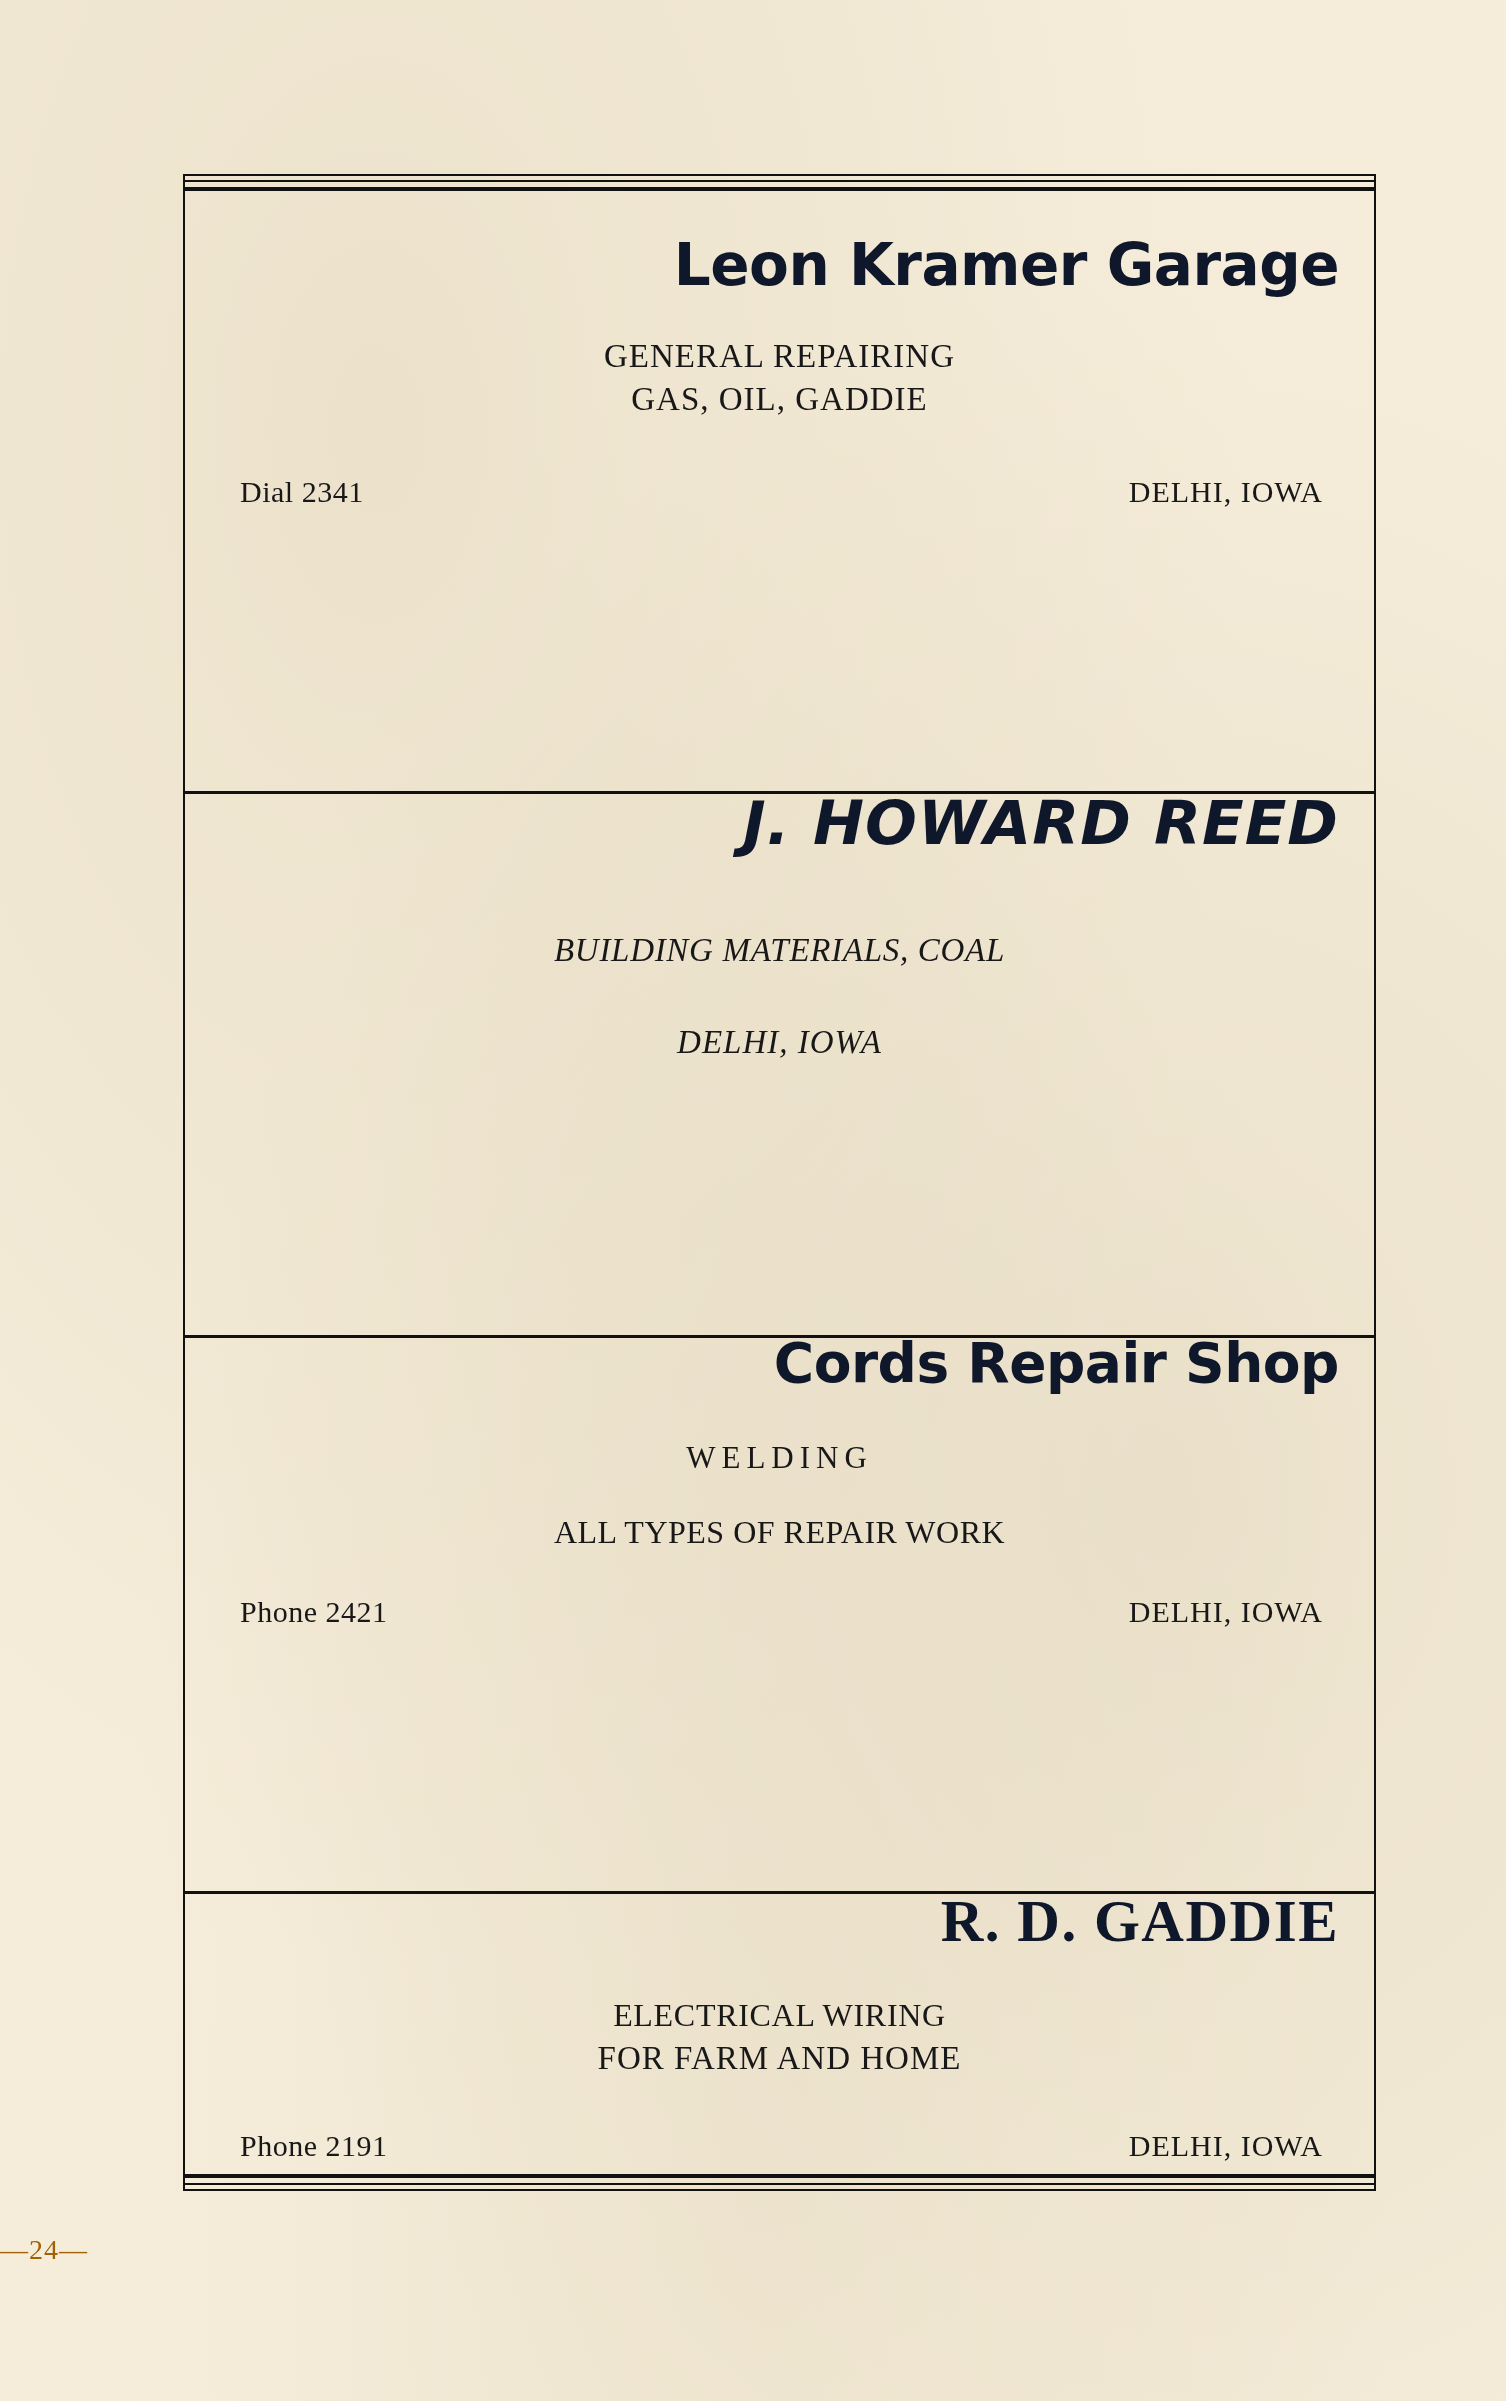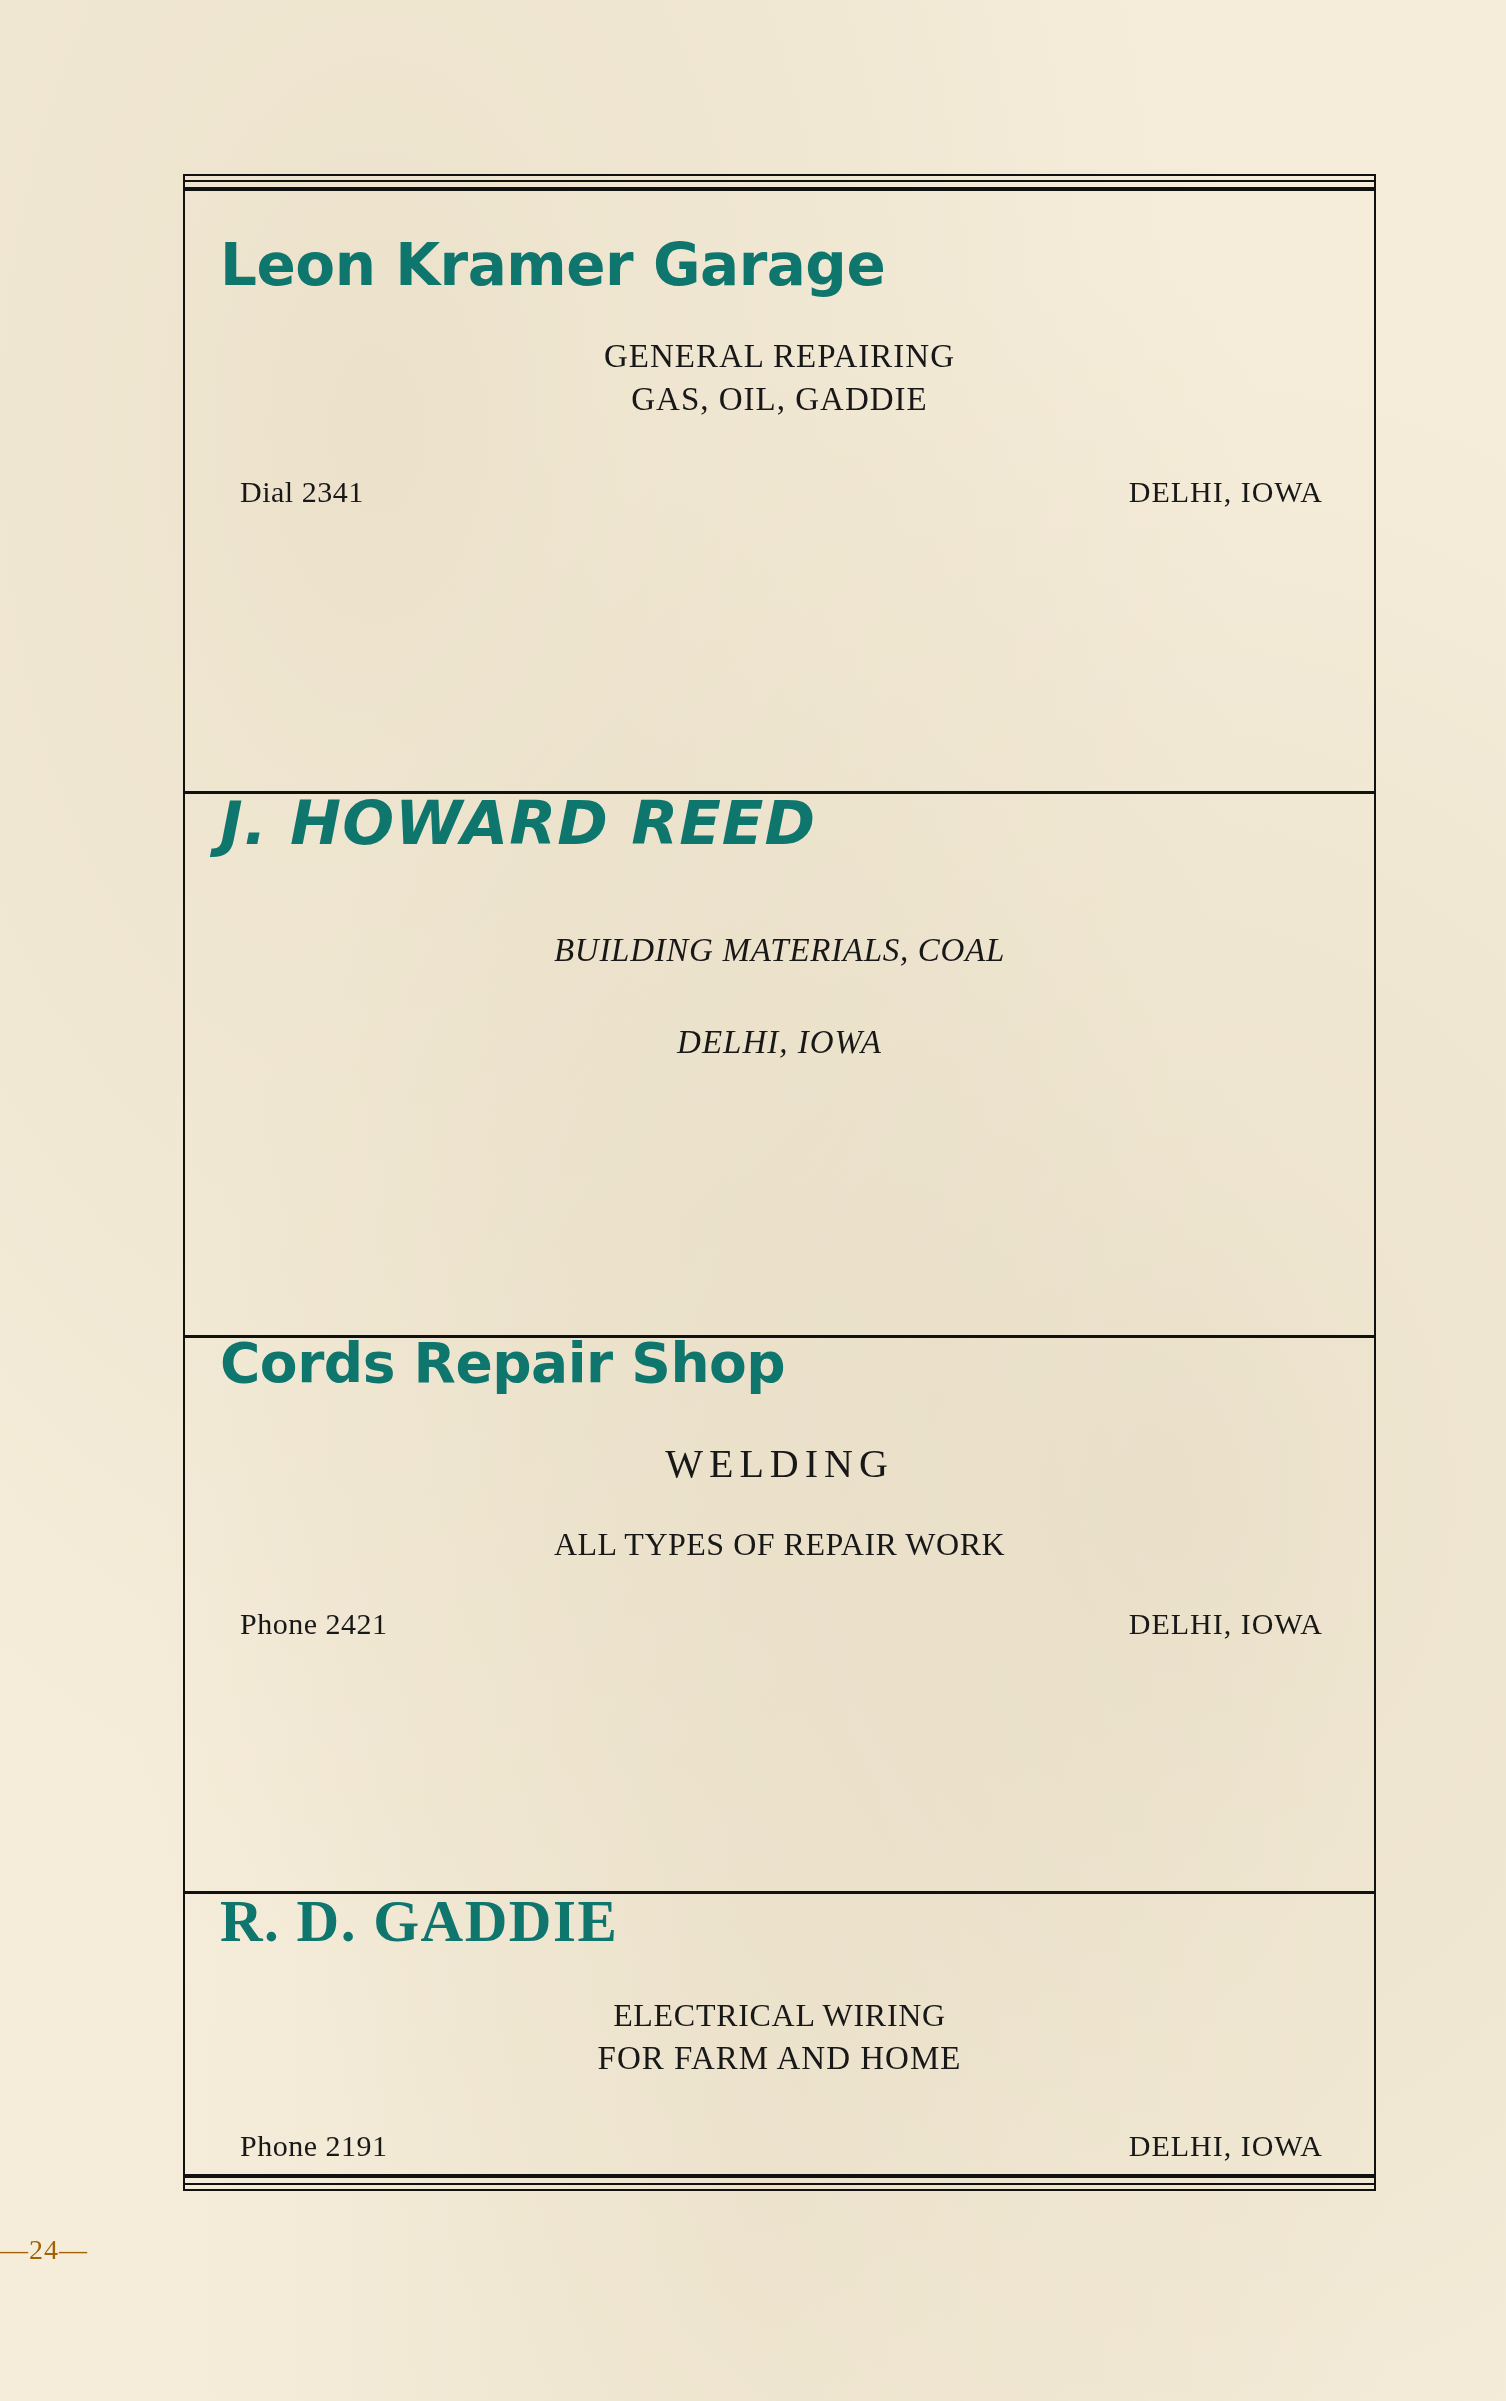--- a/index.html
+++ b/index.html
@@ -76,25 +76,25 @@
     height: 3px;
     background: #111;
   }
 
   .ad-1 { height: 499px; }
   .ad-2 { height: 499px; font-style: italic; }
   .ad-3 { height: 502px; }
   .ad-4 { height: 481px; }
 
   .headline {
-    text-align: left;
+    text-align: right;
     font-weight: bold;
     letter-spacing: 0.2px;
     line-height: 1.05;
-    color: #0f766e;
+    color: #0f172a;
   }
   .headline-slab {
     font-family: "DejaVu Sans", sans-serif;
     font-weight: bold;
     letter-spacing: -0.5px;
   }
   .headline-serif {
     font-family: "Liberation Serif", serif;
     font-weight: bold;
   }
@@ -125,21 +125,21 @@
     letter-spacing: 1px;
     line-height: 1.32;
     color: #181818;
   }
   .sub-1 { margin-top: 39px; }
   .sub-reed { margin-top: 74px; font-size: 33px; letter-spacing: 0.7px; }
   .city-reed { margin-top: 48px; font-size: 33px; letter-spacing: 1px; text-align: center; }
 
   .sub-weld {
     margin-top: 45px;
-    font-size: 40px;
+    font-size: 31px;
     letter-spacing: 6px;
   }
   .sub-repairwork {
     margin-top: 32px;
     font-size: 32px;
     letter-spacing: 0.5px;
   }
   .sub-gaddie {
     margin-top: 41px;
     font-size: 32px;

